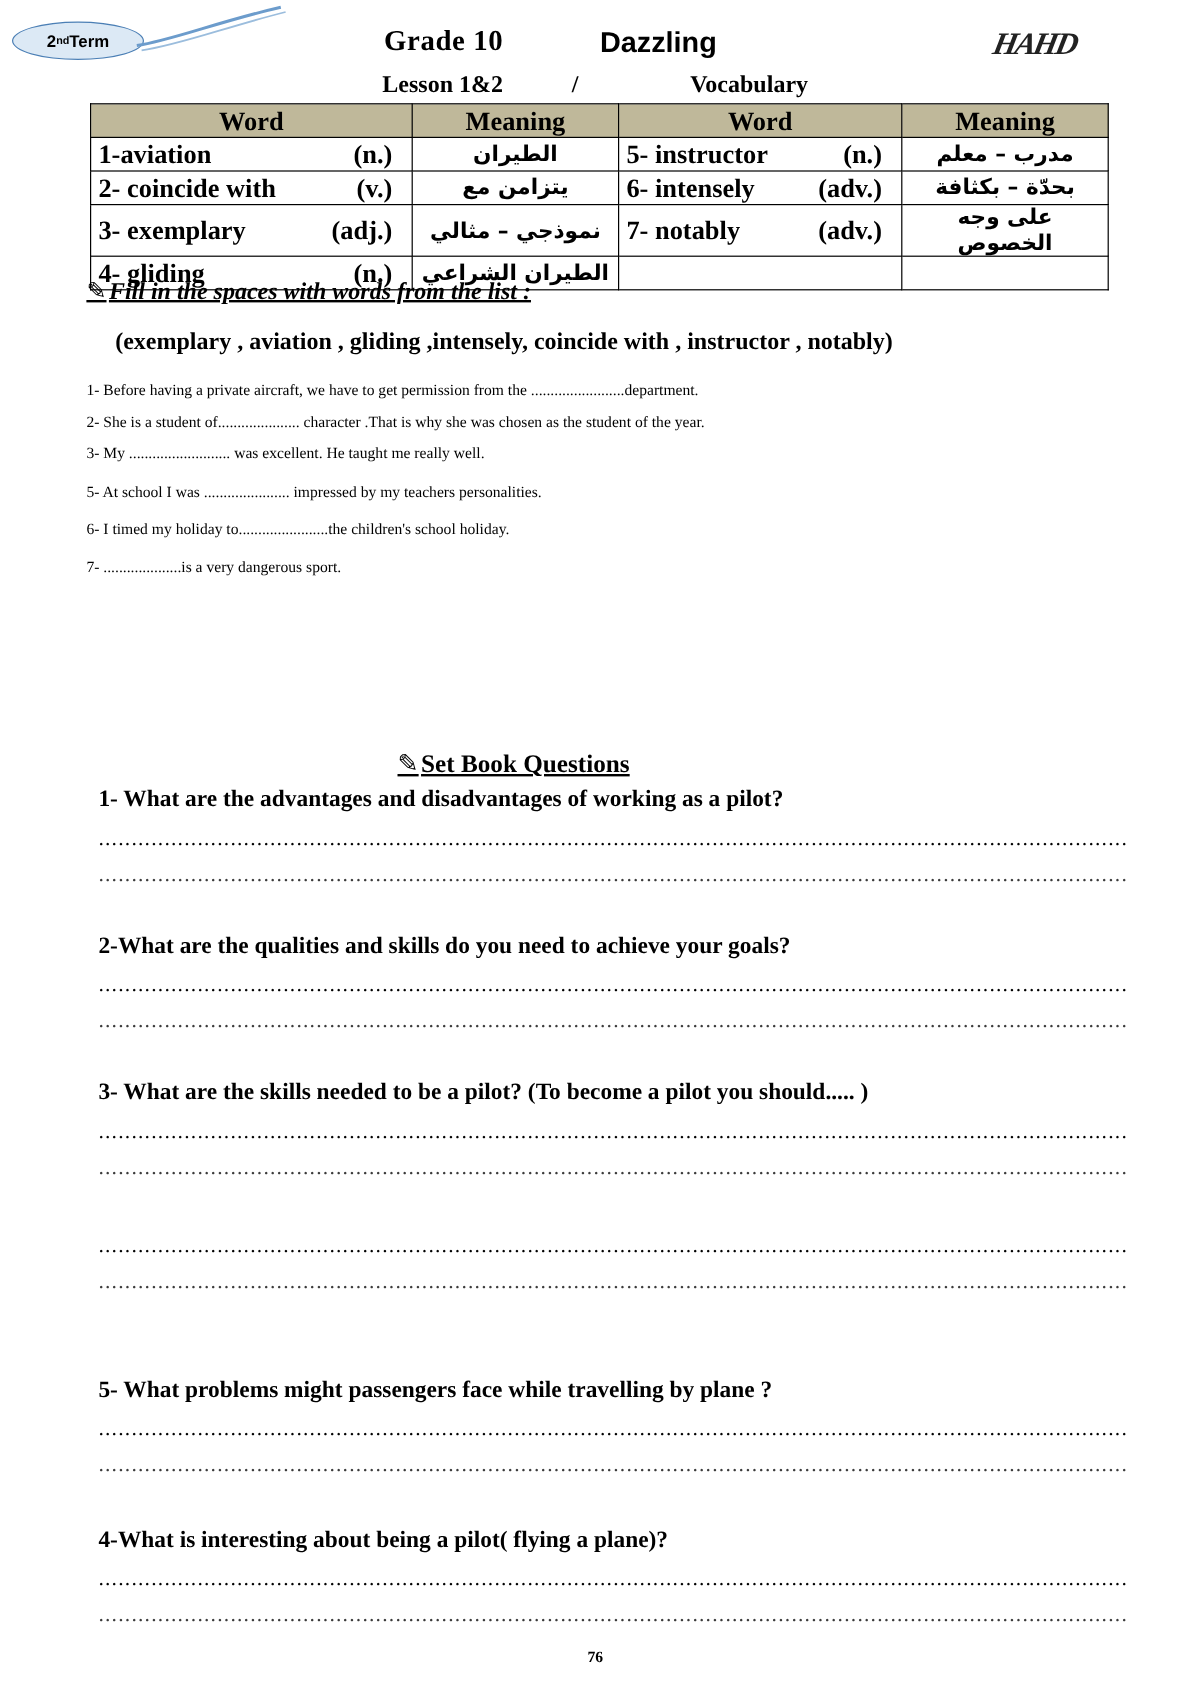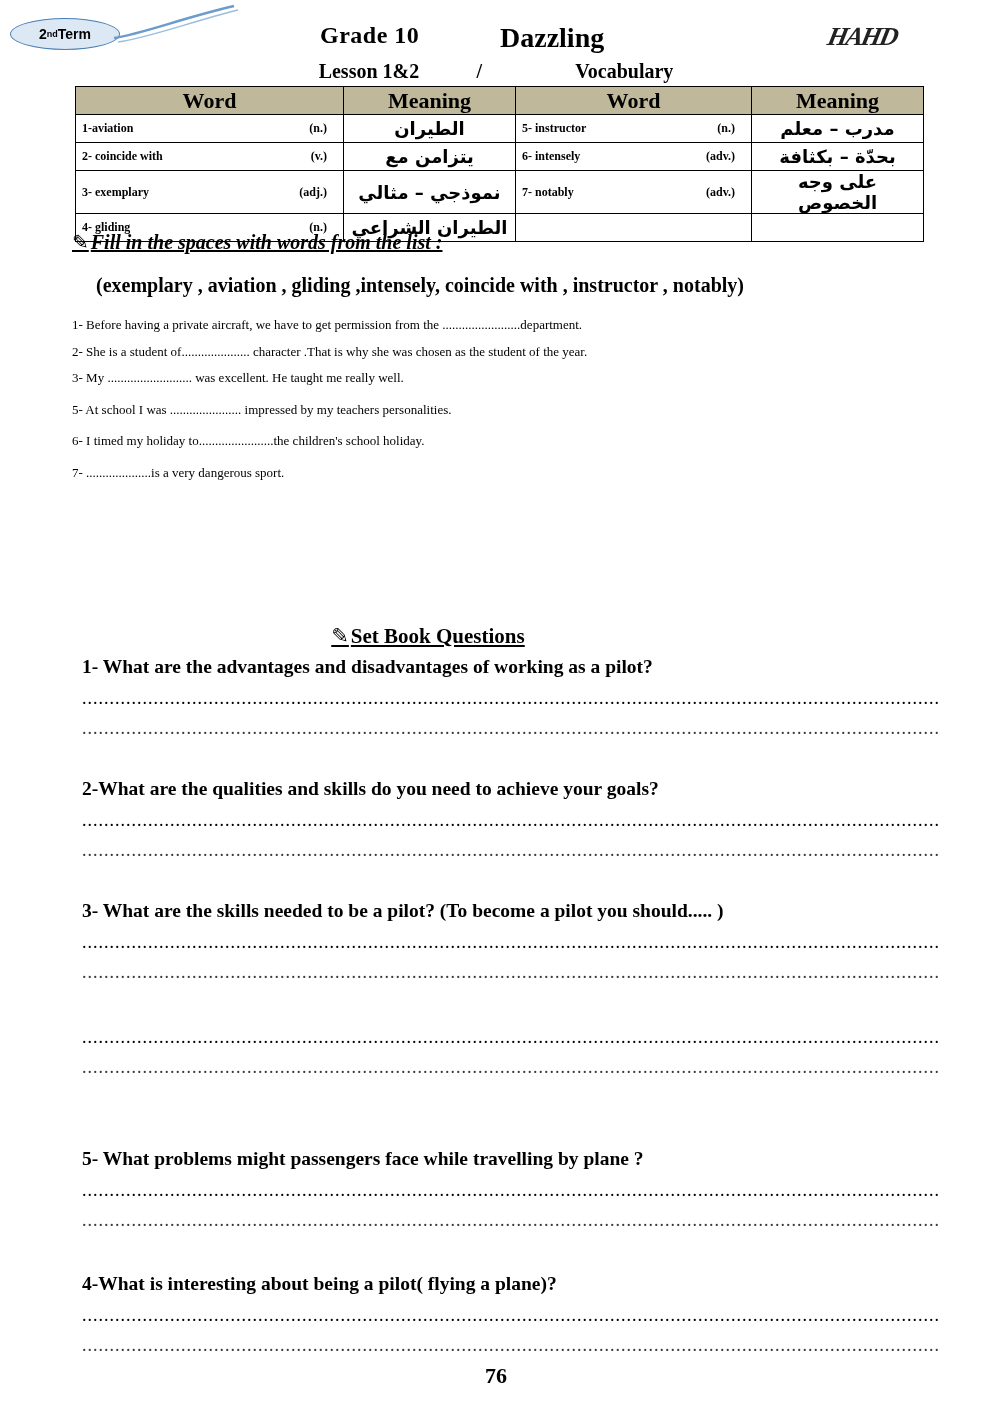--- a/index.html
+++ b/index.html
@@ -60,23 +60,23 @@
     top: 22px;
     font-family: "Liberation Serif", serif;
     font-weight: bold;
     font-size: 24px;
     letter-spacing: .5px;
   }
   .dazzling-title {
     position: absolute;
     left: 500px;
     top: 22px;
-    font-family: Liberation Serif, serif;
-    font-weight: bold;
-    font-size: 28px;
+    font-family: Liberation Sans, sans-serif;
+    font-weight: bold;
+    font-size: 24px;
   }
   .signature {
     position: absolute;
     right: 95px;
     top: 22px;
     font-family: "Liberation Serif", serif;
     font-style: italic;
     font-weight: bold;
     font-size: 26px;
     letter-spacing: -2px;
@@ -120,21 +120,21 @@
     font-size: 22px;
   }
   col.c1 { width: 268px; }
   col.c2 { width: 172px; }
   col.c3 { width: 236px; }
   col.c4 { width: 172px; }
 
   .word-cell {
     font-family: "Liberation Serif", serif;
     font-weight: bold;
-    font-size: 12px;
+    font-size: 22px;
     display: flex;
     justify-content: space-between;
     align-items: center;
   }
   .word-cell .pos { padding-right: 10px; }
   .ar {
     direction: rtl;
     text-align: center;
     font-family: "DejaVu Sans", sans-serif;
     font-size: 15px;
@@ -204,21 +204,21 @@
   .dots.light { color: #3b3b3b; }
 
   .page-num {
     position: absolute;
     bottom: 14px;
     left: 0;
     width: 992px;
     text-align: center;
     font-family: "Liberation Serif", serif;
     font-weight: bold;
-    font-size: 22px;
+    font-size: 13px;
   }
 </style>
 </head>
 <body>
 
 <div class="page">
 
   <div class="header">
     <div class="term-badge">
       <span>2</span>

